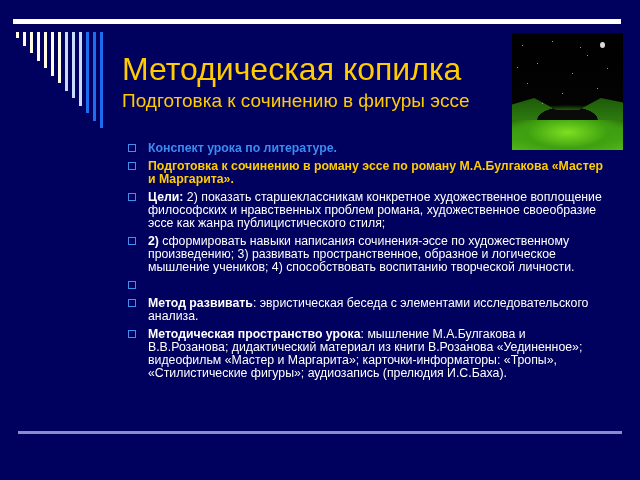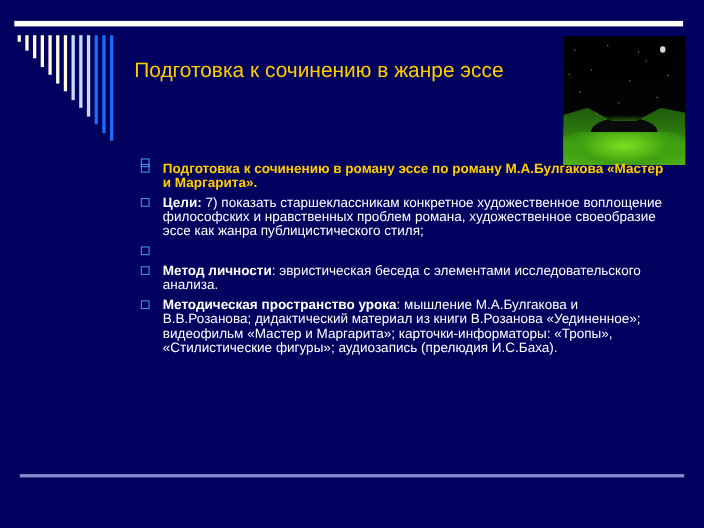--- a/index.html
+++ b/index.html
@@ -78,21 +78,22 @@
     <div class="stripe" style="left: 42px; height: 51px; background: rgb(255, 251, 224);"></div>
     <div class="stripe" style="left: 49px; height: 58.5px; background: rgb(200, 220, 255);"></div>
     <div class="stripe" style="left: 56px; height: 66px; background: rgb(200, 220, 255);"></div>
     <div class="stripe" style="left: 63px; height: 73.5px; background: rgb(200, 220, 255);"></div>
     <div class="stripe" style="left: 70px; height: 81px; background: rgb(30, 108, 240);"></div>
     <div class="stripe" style="left: 77px; height: 88.5px; background: rgb(30, 108, 240);"></div>
     <div class="stripe" style="left: 84px; height: 96px; background: rgb(30, 108, 240);"></div>
   </div>
 
 <div class="title-block">
-  <h2 class="subtitle">Подготовка к сочинению в жанре эссе</h2>
+  <h1 class="title">Методическая копилка</h1>
+  <h2 class="subtitle">Подготовка к сочинению в фигуры эссе</h2>
 </div>
 
 <div class="picture" id="pic">
   <div class="moon"></div>
   <div class="hills"></div>
 <div class="star" style="left: 10px; top: 12px;"></div>
     <div class="star" style="left: 25px; top: 30px;"></div>
     <div class="star" style="left: 40px; top: 8px;"></div>
     <div class="star" style="left: 60px; top: 40px;"></div>
     <div class="star" style="left: 75px; top: 22px;"></div>
@@ -101,36 +102,41 @@
     <div class="star" style="left: 50px; top: 60px;"></div>
     <div class="star" style="left: 30px; top: 70px;"></div>
     <div class="star" style="left: 85px; top: 55px;"></div>
     <div class="star" style="left: 68px; top: 14px;"></div>
     <div class="star" style="left: 5px; top: 34px;"></div>
   </div>
 
 <ul class="bullets">
   <li>
     <span class="sq"></span>
+    <span class="blue-bold">Конспект урока по литературе.</span>
   </li>
   <li>
     <span class="sq"></span>
     <span class="yellow-bold">Подготовка к сочинению в роману эссе по роману М.А.Булгакова «Мастер и Маргарита».</span>
   </li>
   <li>
     <span class="sq"></span>
-    <span class="b">Цели:</span><span> 7) показать старшеклассникам конкретное художественное воплощение философских и нравственных проблем романа, художественное своеобразие эссе как жанра публицистического стиля;</span>
+    <span class="b">Цели:</span><span> 2) показать старшеклассникам конкретное художественное воплощение философских и нравственных проблем романа, художественное своеобразие эссе как жанра публицистического стиля;</span>
+  </li>
+  <li>
+    <span class="sq"></span>
+    <span class="b">2)</span><span> сформировать навыки написания сочинения-эссе по художественному произведению; 3) развивать пространственное, образное и логическое мышление учеников; 4) способствовать воспитанию творческой личности.</span>
   </li>
   <li>
     <span class="sq"></span>
     <div class="empty-line"></div>
   </li>
   <li>
     <span class="sq"></span>
-    <span class="b">Метод личности</span><span>: эвристическая беседа с элементами исследовательского анализа.</span>
+    <span class="b">Метод развивать</span><span>: эвристическая беседа с элементами исследовательского анализа.</span>
   </li>
   <li>
     <span class="sq"></span>
     <span class="b">Методическая пространство урока</span><span>: мышление М.А.Булгакова и В.В.Розанова; дидактический материал из книги В.Розанова «Уединенное»; видеофильм «Мастер и Маргарита»; карточки-информаторы: «Тропы», «Стилистические фигуры»; аудиозапись (прелюдия И.С.Баха).</span>
   </li>
 </ul>
 
 <div class="bottom-rule"></div>
 
 </body></html>

